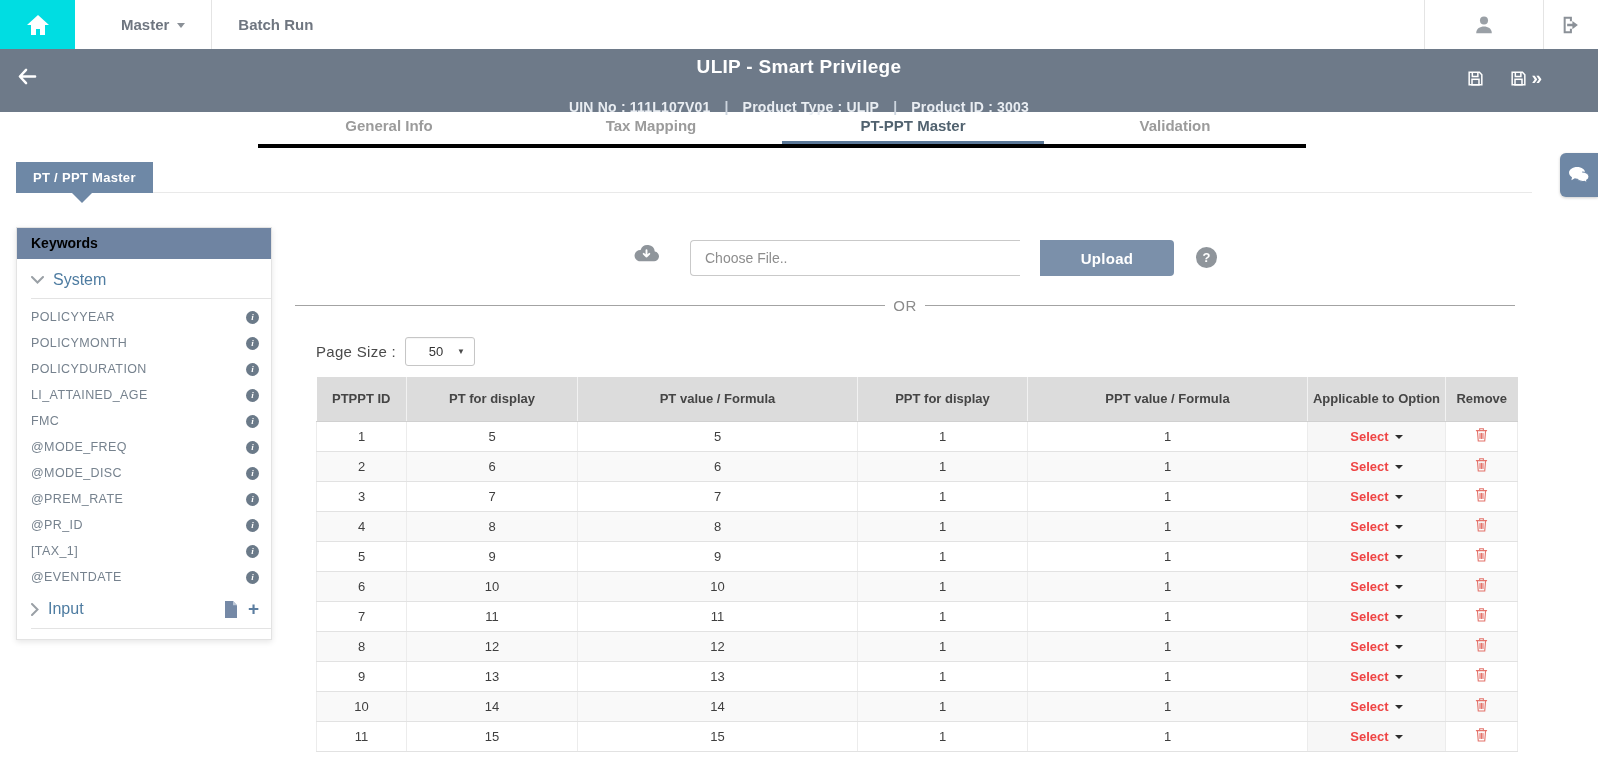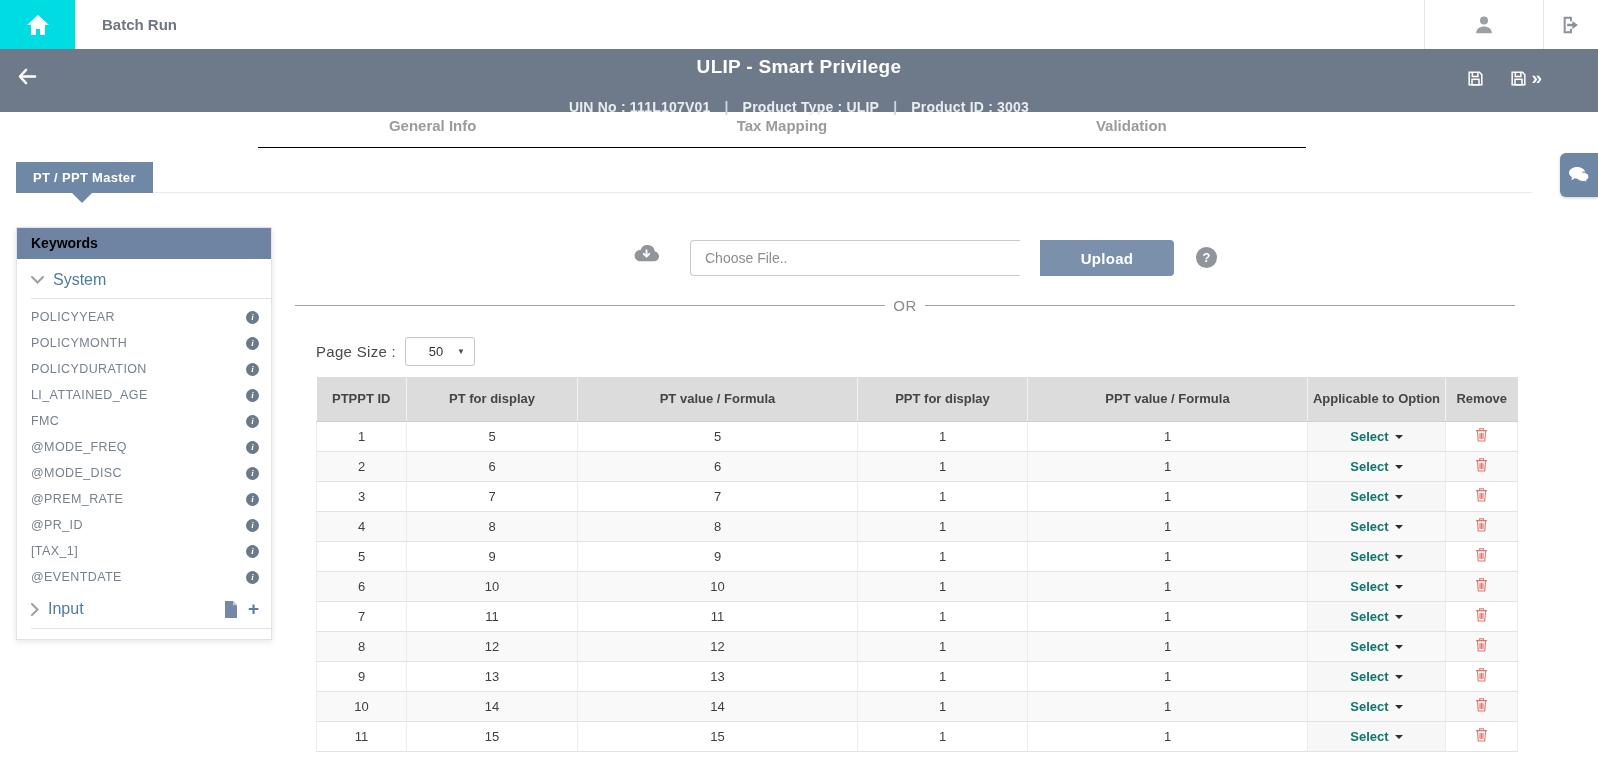--- a/index.html
+++ b/index.html
@@ -21,21 +21,21 @@
   .page-header { position:absolute; top:49px; left:0; width:1598px; height:63px; background:#6e7a89; }
   .back-btn { position:absolute; left:18px; top:19px; cursor:pointer; }
   .ph-center { position:absolute; left:0; top:7px; width:100%; text-align:center; color:#fff; }
   .ph-title { font-size:19px; font-weight:bold; letter-spacing:0.3px; }
   .ph-meta { margin-top:21px; font-size:14px; font-weight:bold; color:#e9edf2; letter-spacing:0.2px; }
   .ph-meta .sep { margin:0 14px; color:#cdd5de; }
   .save-group { position:absolute; right:56px; top:18px; display:flex; align-items:center; gap:24px; }
   .save-btn { display:flex; align-items:center; gap:3px; cursor:pointer; color:#fff; font-size:19px; font-weight:bold; }
 
   
-  .tabbar { position:absolute; top:107px; left:258px; width:1048px; height:41px; display:flex; border-bottom:1px solid #000000; }
+  .tabbar { position:absolute; top:107px; left:258px; width:1048px; height:41px; display:flex; border-bottom:4px solid #000000; }
   .tab { flex:1; text-align:center; font-size:15px; font-weight:bold; color:#9b9b9b; line-height:38px; border-bottom:3px solid transparent; cursor:pointer; }
   .tab.active { color:#51626f; border-bottom-color:#5b7globals; border-bottom-color:#5b7898; }
 
   
   .section-line { position:absolute; top:192px; left:16px; width:1516px; height:1px; background:#e9e9e9; }
   .section-tab { position:absolute; top:162px; left:16px; height:31px; line-height:31px; background:#6e88a6; color:#fff; font-size:13px; font-weight:bold; padding:0 17px; letter-spacing:0.3px; cursor:pointer; z-index:2; }
   .section-pointer { position:absolute; top:193px; left:72px; width:0; height:0; border-left:10px solid transparent; border-right:10px solid transparent; border-top:10px solid #6e88a6; z-index:2; }
   .chat-btn { position:absolute; top:153px; right:0; width:38px; height:44px; background:#6e87a5; border-radius:6px 0 0 6px; display:flex; align-items:center; justify-content:center; cursor:pointer; box-shadow:0 1px 3px rgba(0,0,0,0.2); }
 
   
@@ -75,32 +75,36 @@
 
   
   .ptppt-table { position:absolute; top:377px; left:316px; width:1201px; border-collapse:collapse; table-layout:fixed; }
   .ptppt-table th { background:#dcdcdc; height:44px; font-size:13px; font-weight:bold; color:#454545; text-align:center; vertical-align:middle; line-height:1.25; border-right:1px solid #f2f2f2; border-bottom:1px solid #d0d0d0; }
   .ptppt-table th:last-child { border-right:none; }
   .ptppt-table td { height:30px; text-align:center; vertical-align:middle; font-size:13px; color:#3f3f3f; border-bottom:1px solid #e2e2e2; border-right:1px solid #ececec; background:#fff; }
   .ptppt-table td:first-child { border-left:1px solid #ececec; }
   .ptppt-table td:last-child { border-right:1px solid #ececec; }
   .ptppt-table tr:nth-child(even) td { background:#f9f9f9; }
   .ptppt-table td.select-cell { background:#f7f7f7; }
-  .select-control { display:inline-flex; align-items:center; gap:6px; cursor:pointer; font-weight:bold; color:#0f766e; }
+  .select-control { display:inline-flex; align-items:center; gap:6px; cursor:pointer; font-weight:bold; color:#ef4444; }
   .select-caret { width:0; height:0; border-left:4px solid transparent; border-right:4px solid transparent; border-top:4.5px solid #2e2e2e; margin-top:2px; }
   .trash-btn { display:inline-flex; cursor:pointer; }
 </style>
 </head>
 <body>
 
 <div class="topnav">
   <div class="home-btn">
     <svg width="24" height="22" viewBox="0 0 24 22">
         <path d="M12 1l11 10h-4v10h-5v-6h-4v6H5V11H1z" fill="#ffffff"></path>
       </svg>
+  </div>
+  <div class="nav-item master">
+    <span>Master</span>
+    <span class="nav-caret"></span>
   </div>
   <div class="nav-sep"></div>
   <div class="nav-item">
     <span>Batch Run</span>
   </div>
   <div class="nav-right">
     <div class="nav-sep"></div>
     <div class="nav-icon-btn">
       <svg width="22" height="22" viewBox="0 0 24 24">
           <circle cx="12" cy="7" r="4.4" fill="#9aa0a6"></circle>
@@ -144,20 +148,21 @@
           <rect x="7.6" y="13" width="8.8" height="7" fill="none" stroke="#fff" stroke-width="1.9"></rect>
         </svg>
       <span>»</span>
     </div>
   </div>
 </div>
 
 <div class="tabbar" id="tabbar">
     <div class="tab">General Info</div>
     <div class="tab">Tax Mapping</div>
+    <div class="tab active">PT-PPT Master</div>
     <div class="tab">Validation</div>
   </div>
 
 <div class="section-line"></div>
 <div class="section-tab">PT / PPT Master</div>
 <div class="section-pointer"></div>
 <div class="chat-btn">
   <svg width="23" height="19" viewBox="0 0 24 20">
       <path d="M9.5 1C4.8 1 1 3.7 1 7.1c0 1.9 1.2 3.6 3.1 4.7l-.6 3.2 3.6-2c.8.2 1.6.3 2.4.3 4.7 0 8.5-2.7 8.5-6.1S14.2 1 9.5 1z" fill="#ffffff"></path>
       <path d="M14.8 6.3c3.9 0 7.2 2.1 7.2 4.9 0 1.5-1 2.9-2.5 3.8l.5 2.7-2.9-1.6c-.5.1-1.1.2-1.7.2-2.6 0-4.9-1-6.2-2.4" fill="#ffffff" stroke="#6e87a5" stroke-width="1.1"></path>

